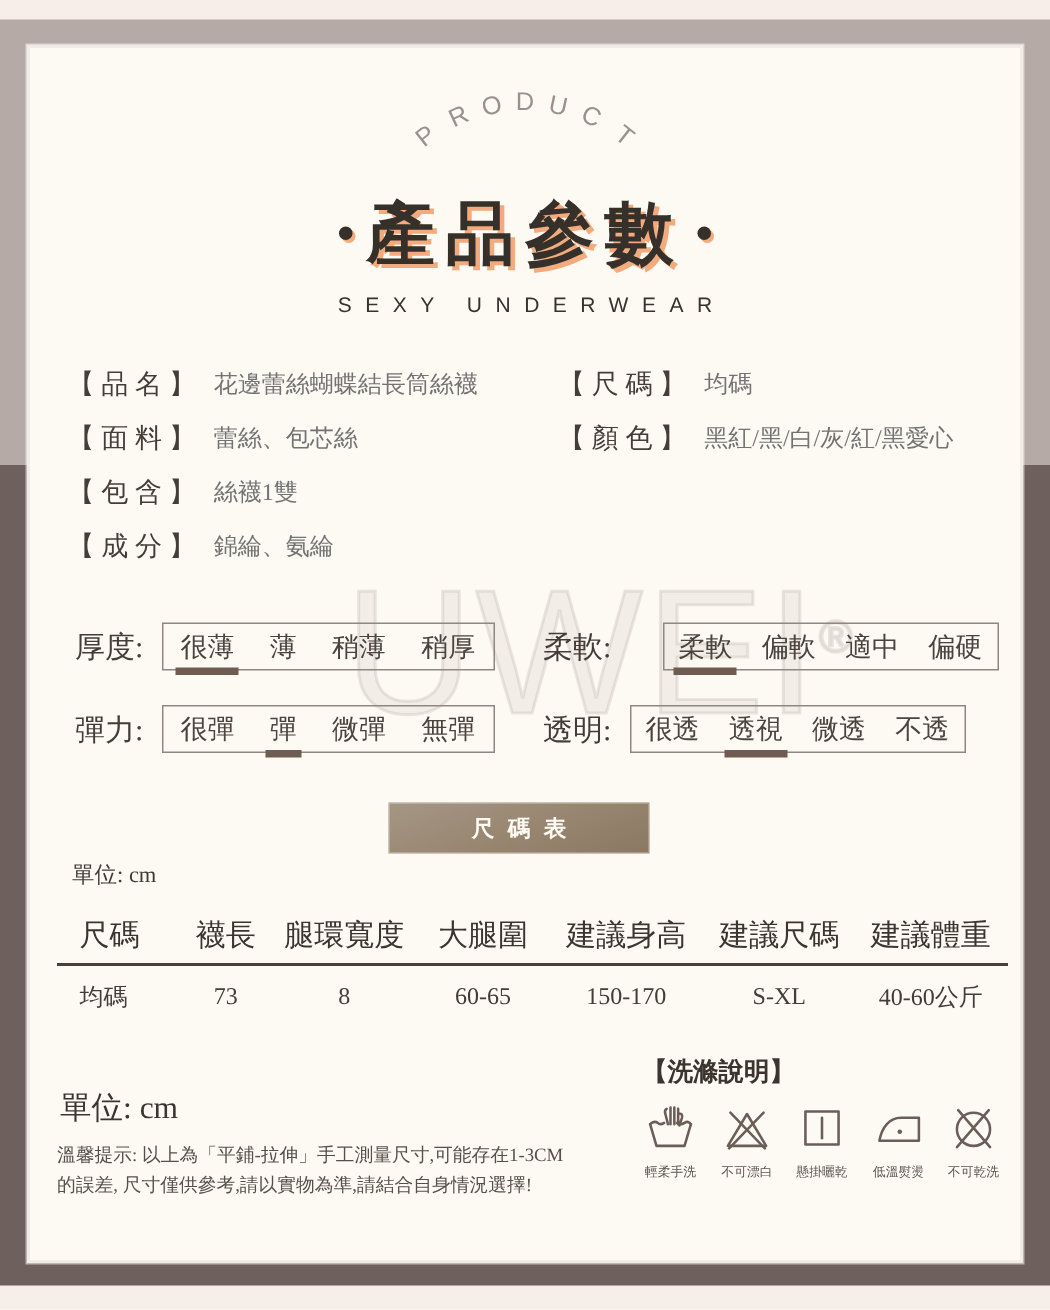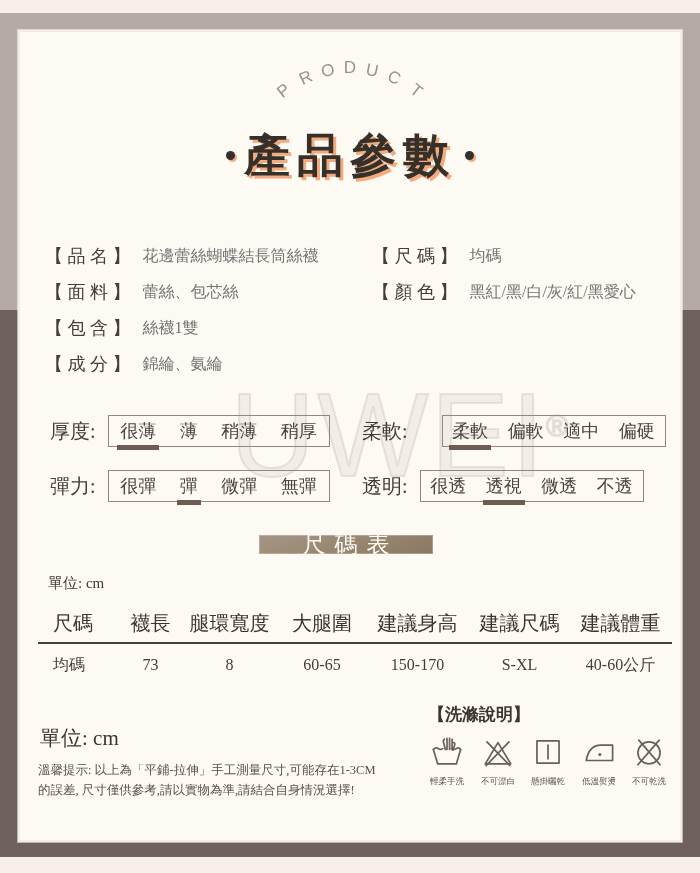--- a/index.html
+++ b/index.html
@@ -80,25 +80,26 @@
   .attr-box .opt.sel::after{
     content:"";position:absolute;left:-1px;right:-1px;bottom:-7px;height:5px;
     background:#6e5b51;
   }
   #attr0{left:30px;top:383px;} #attr0 .attr-box{width:220px;}
   #attr1{left:342px;top:383px;gap:22px;} #attr1 .attr-box{width:222px;}
   #attr2{left:30px;top:438px;} #attr2 .attr-box{width:220px;}
   #attr3{left:342px;top:438px;} #attr3 .attr-box{width:222px;}
   
   .size-banner{
-    position:absolute;left:239px;top:503px;width:174px;height:19px;z-index:1;
+    position:absolute;left:239px;top:503px;width:174px;height:34px;z-index:1;
     background:linear-gradient(160deg,#a59685 0%,#97856f 55%,#8a7863 100%);
     display:flex;align-items:center;justify-content:center;
-    color:#fdfaf4;font-size:23px;letter-spacing:9px;text-indent:9px;
+    color:#fdfaf4;font-size:15px;letter-spacing:9px;text-indent:9px;
     box-shadow:0 0 0 1px rgba(255,255,255,.25) inset;
+    font-weight:bold;
   }
   .unit-small{position:absolute;left:28px;top:542px;font-size:15px;color:#3f3932;z-index:1;}
   .size-table{position:absolute;left:18px;top:572px;width:634px;z-index:1;}
   .st-row{display:grid;grid-template-columns:83px 59px 99px 86px 105px 99px 103px;align-items:center;}
   .st-row.head{font-size:20px;color:#3b352e;height:38px;}
   .st-row.body{font-size:16px;color:#443d36;height:42px;}
   .st-cell{text-align:center;white-space:nowrap;}
   .st-cell:first-child{text-align:left;padding-left:15px;}
   .st-divider{height:2px;background:#45403b;}
   
@@ -129,20 +130,21 @@
       <span>U</span>
       <span>C</span>
       <span>T</span>
     </div>
 
     <div class="title-row">
       <span class="title-dot"></span>
       <span class="title-text">產品參數</span>
       <span class="title-dot"></span>
     </div>
+    <div class="subtitle">SEXY UNDERWEAR</div>
 
     <div class="info-col left">
       <div class="info-row">
         <span class="info-label">【 品 名 】</span>
         <span class="info-value">花邊蕾絲蝴蝶結長筒絲襪</span>
       </div>
       <div class="info-row">
         <span class="info-label">【 面 料 】</span>
         <span class="info-value">蕾絲、包芯絲</span>
       </div>

